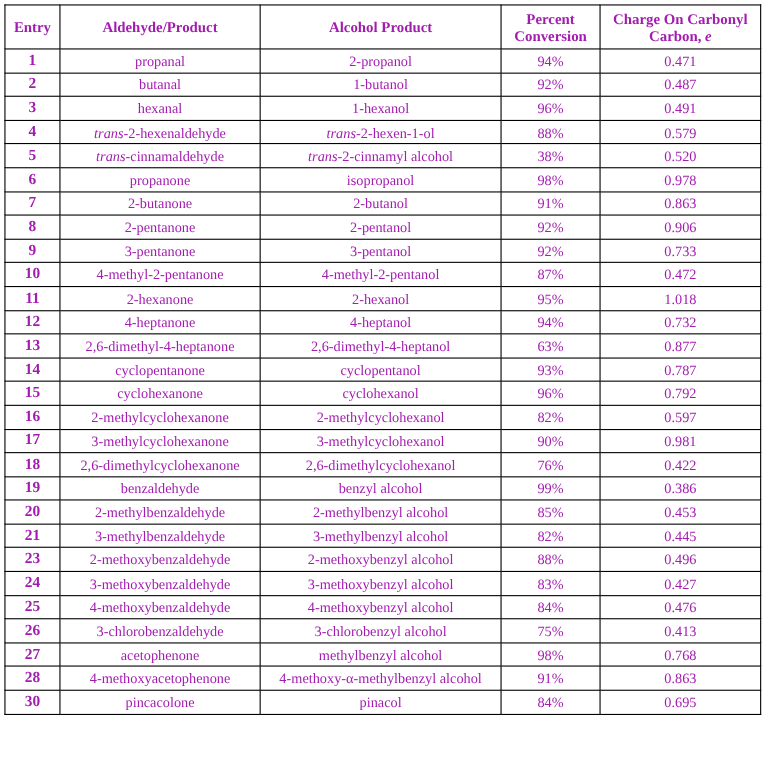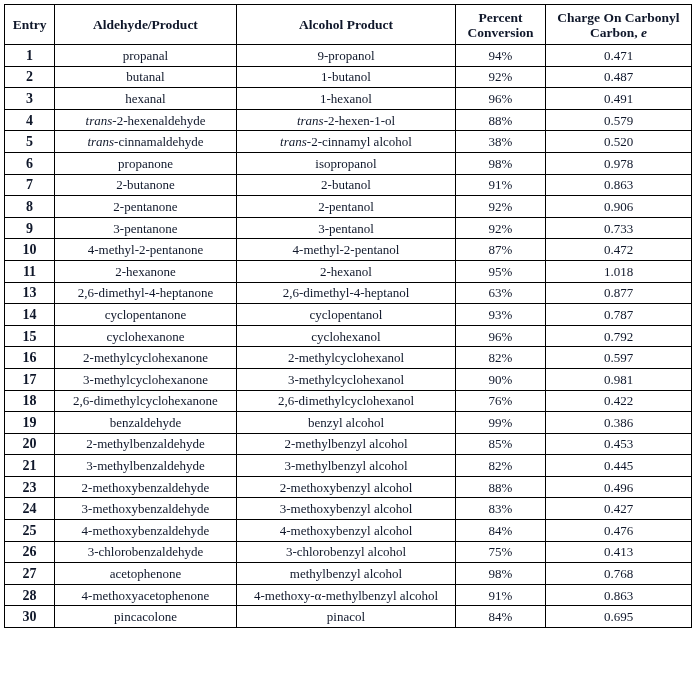--- a/index.html
+++ b/index.html
@@ -3,21 +3,21 @@
 <meta charset="utf-8">
 <style>
   html, body { margin: 0; padding: 0; background: #ffffff; }
   body { width: 694px; height: 698px; position: relative; overflow: hidden; }
   table {
     position: absolute; left: 4px; top: 4px;
     width: 687px;
     border-collapse: collapse;
     font-family: "Liberation Serif", serif;
     font-size: 13px;
-    color: #0f172a;
+    color: #a21caf;
     table-layout: fixed;
   }
   th, td {
     border: 1px solid #000;
     text-align: center;
     padding: 0 2px;
     line-height: 15px;
     white-space: nowrap;
     overflow: hidden;
   }
@@ -54,21 +54,21 @@
       <th>
         <span>Charge On Carbonyl</span><br>
         <span>Carbon, </span><i>e</i>
       </th>
     </tr>
   </thead>
   <tbody id="table-body">
       <tr>
         <td class="entry">1</td>
         <td><i></i><span>propanal</span></td>
-        <td><i></i><span>9-propanol</span></td>
+        <td><i></i><span>2-propanol</span></td>
         <td>94%</td>
         <td>0.471</td>
       </tr>
       <tr>
         <td class="entry">2</td>
         <td><i></i><span>butanal</span></td>
         <td><i></i><span>1-butanol</span></td>
         <td>92%</td>
         <td>0.487</td>
       </tr>
@@ -129,20 +129,27 @@
         <td>0.472</td>
       </tr>
       <tr>
         <td class="entry">11</td>
         <td><i></i><span>2-hexanone</span></td>
         <td><i></i><span>2-hexanol</span></td>
         <td>95%</td>
         <td>1.018</td>
       </tr>
       <tr>
+        <td class="entry">12</td>
+        <td><i></i><span>4-heptanone</span></td>
+        <td><i></i><span>4-heptanol</span></td>
+        <td>94%</td>
+        <td>0.732</td>
+      </tr>
+      <tr>
         <td class="entry">13</td>
         <td><i></i><span>2,6-dimethyl-4-heptanone</span></td>
         <td><i></i><span>2,6-dimethyl-4-heptanol</span></td>
         <td>63%</td>
         <td>0.877</td>
       </tr>
       <tr>
         <td class="entry">14</td>
         <td><i></i><span>cyclopentanone</span></td>
         <td><i></i><span>cyclopentanol</span></td>

